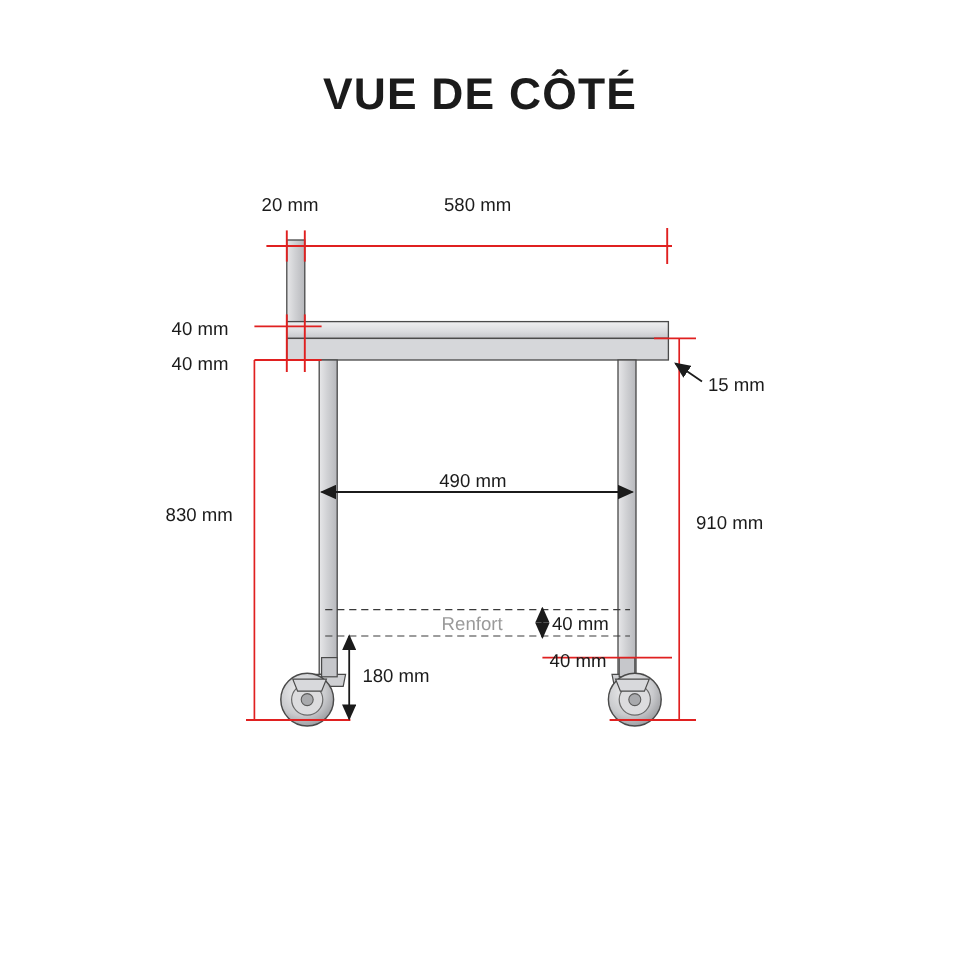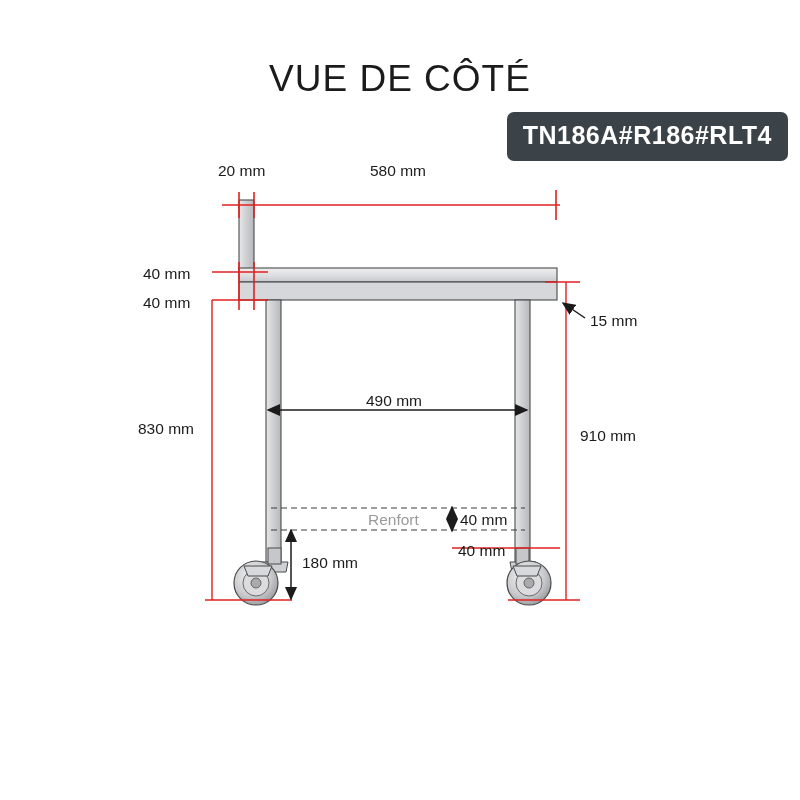--- a/index.html
+++ b/index.html
@@ -20,21 +20,21 @@
     width: 800px;
     height: 800px;
   }
   .title {
     position: absolute;
     left: 0;
     top: 58px;
     width: 800px;
     text-align: center;
     font-size: 37px;
-    font-weight: normal;
+    font-weight: bold;
     letter-spacing: 1px;
     color: #1b1b1b;
   }
   .ref-badge {
     position: absolute;
     right: 12px;
     top: 112px;
     background: #3b4248;
     color: #ffffff;
     font-size: 25px;
@@ -61,21 +61,20 @@
     font-size: 15.5px;
     fill: #9a9a9a;
   }
 </style>
 </head>
 <body>
 
 <div id="stage">
 
   <div class="title">VUE DE CÔTÉ</div>
-  <div class="ref-badge">TN186A#R186#RLT4</div>
 
   <svg class="drawing" viewBox="0 0 800 800">
     <defs>
       <marker id="arrEnd" markerWidth="9" markerHeight="9" refX="8" refY="4" orient="auto" markerUnits="strokeWidth">
         <path d="M0,0 L9,4 L0,8 z" fill="#1b1b1b"></path>
       </marker>
       <marker id="arrStart" markerWidth="9" markerHeight="9" refX="1" refY="4" orient="auto" markerUnits="strokeWidth">
         <path d="M9,0 L0,4 L9,8 z" fill="#1b1b1b"></path>
       </marker>
       <linearGradient id="gradTop" x1="0" y1="0" x2="0" y2="1">

